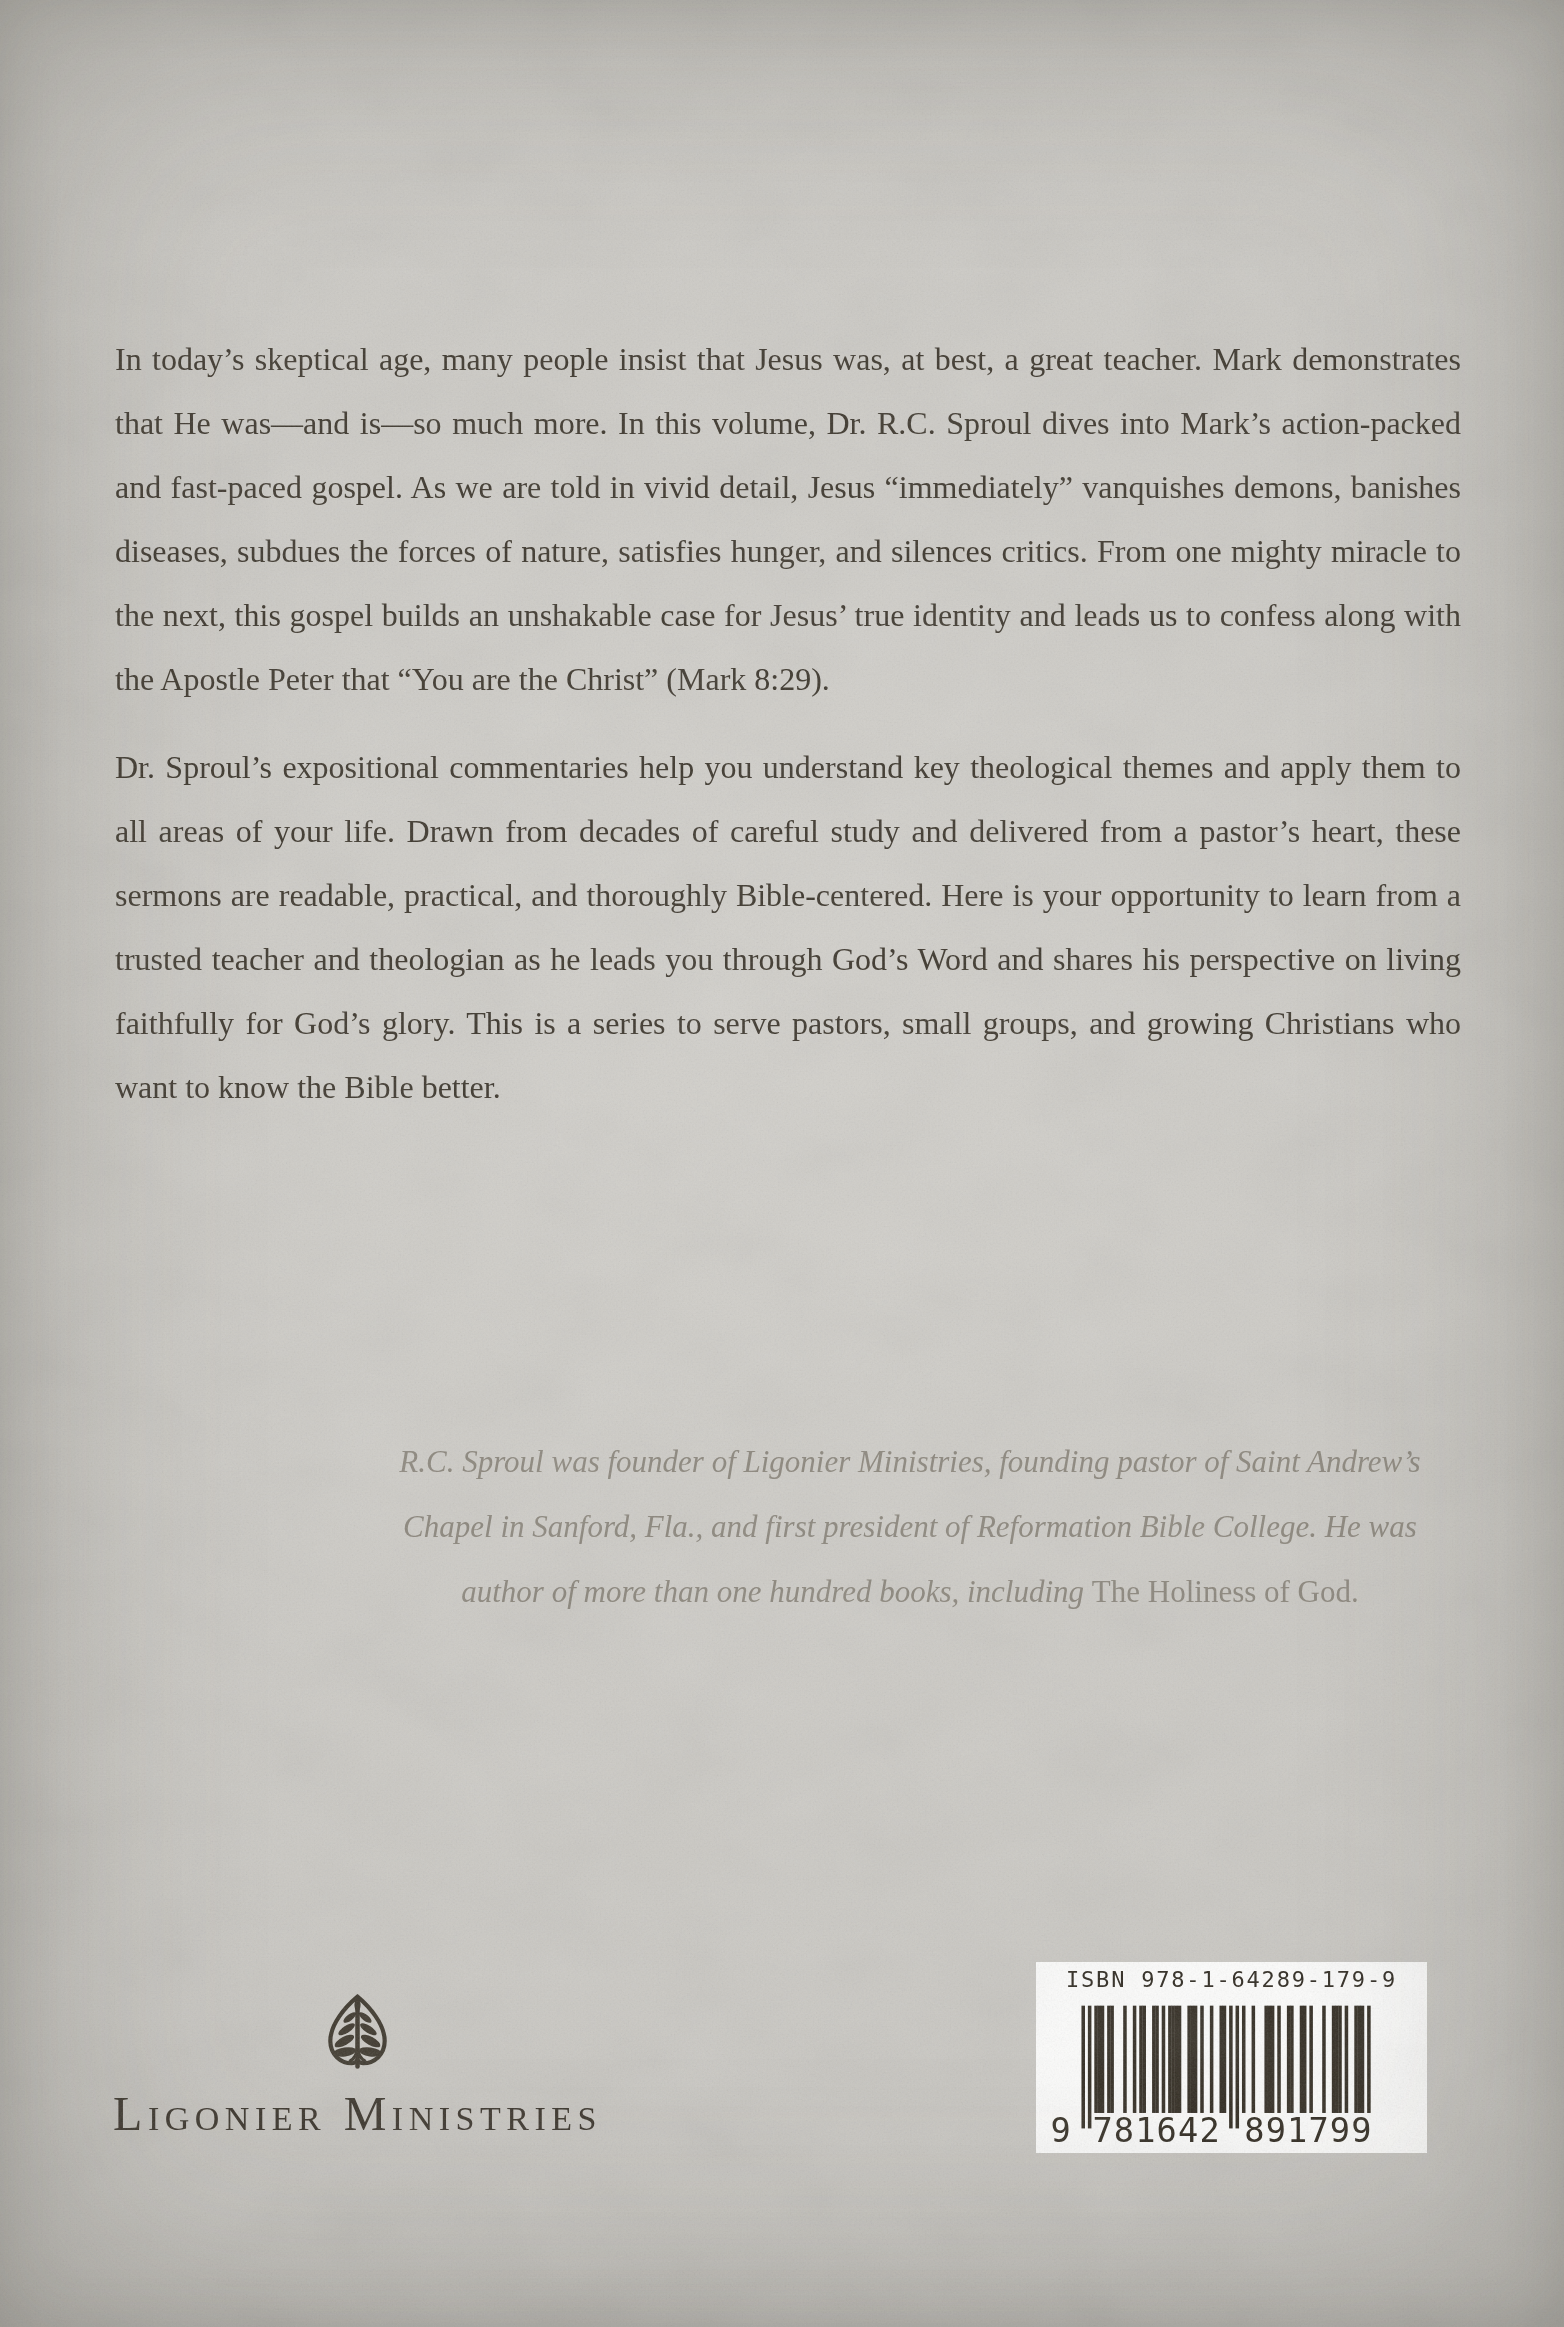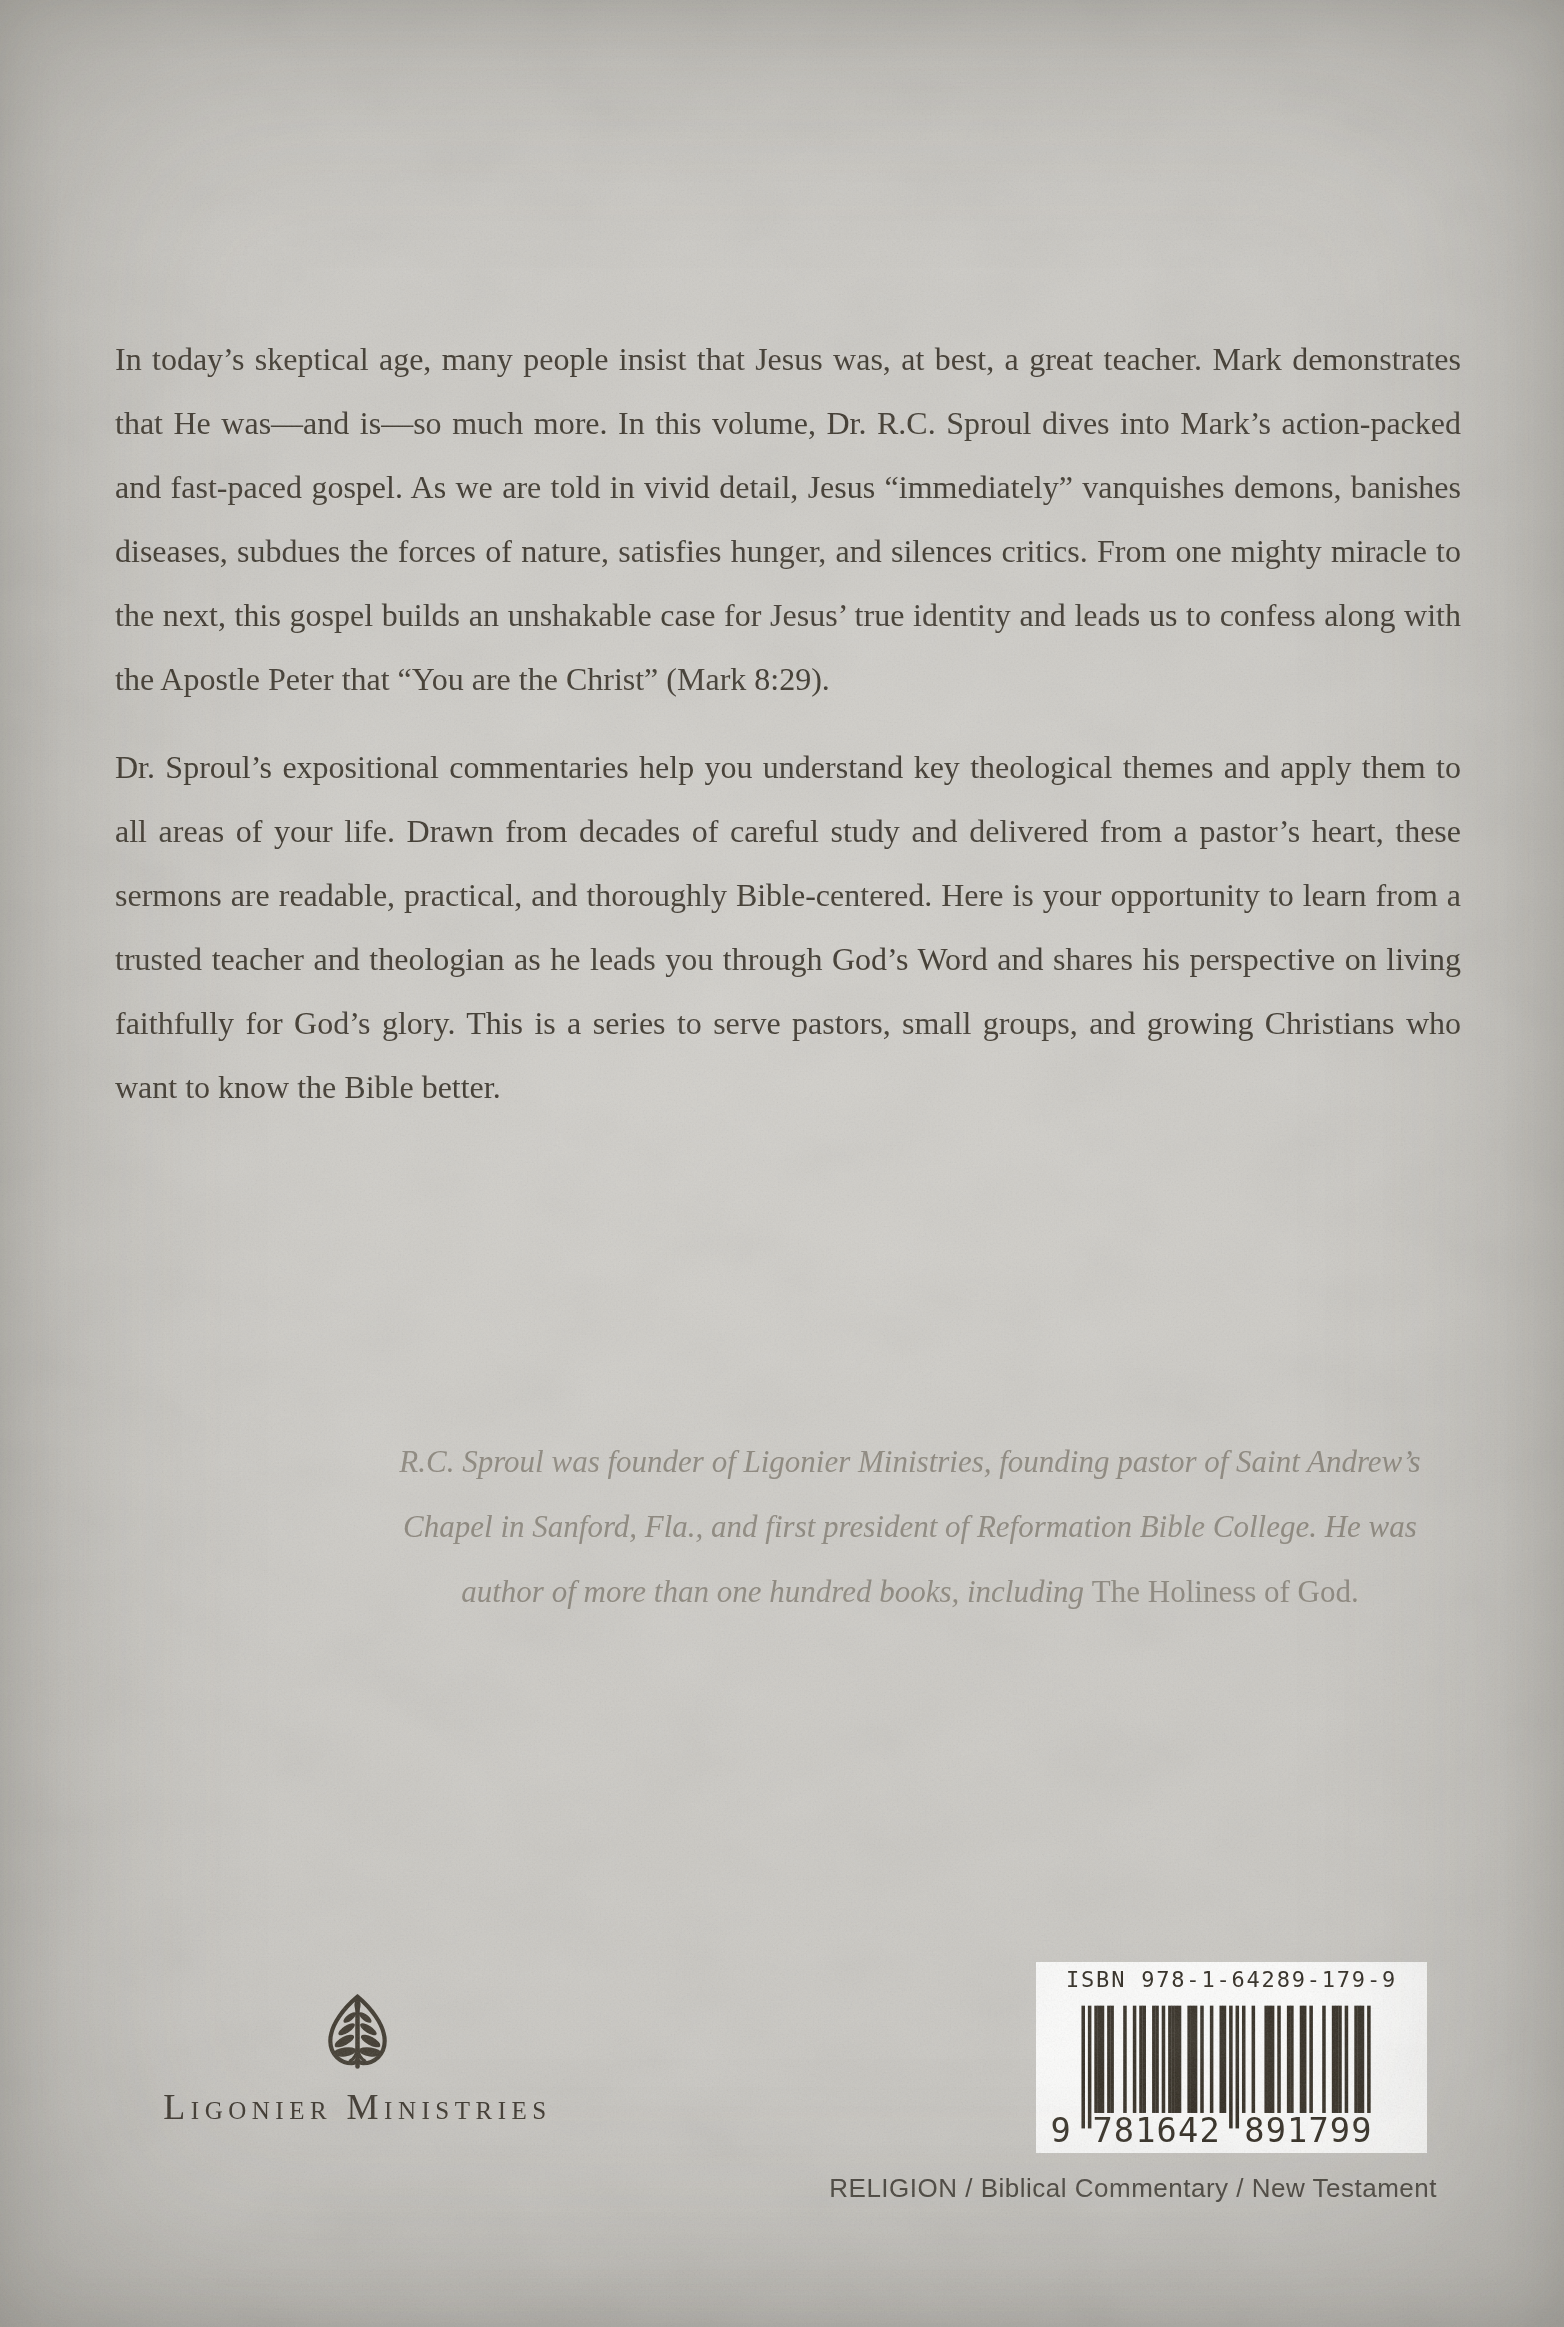--- a/index.html
+++ b/index.html
@@ -27,21 +27,21 @@
   }
   .body-copy p{margin:0 0 23.6px 0;}
   .bio{
     position:absolute;left:362px;top:1429px;width:1096px;
     font-size:31px;line-height:65px;color:#8b867c;font-style:italic;text-align:center;
   }
   .bio .roman{font-style:normal;}
   .publisher{position:absolute;left:85px;top:1993px;width:545px;text-align:center;}
   .publisher .logo{display:block;margin:0 auto 5.5px auto;width:73px;height:87px;}
   .publisher-name{
-    font-variant:small-caps;font-size:36px;letter-spacing:5.5px;
+    font-variant:small-caps;font-size:48px;letter-spacing:5.5px;
     color:#39332a;white-space:nowrap;
   }
   .barcode-box{
     position:absolute;left:1036px;top:1962px;width:391px;height:191px;
     background:#fdfdfc;z-index:4;
   }
   .isbn-label{
     position:relative;z-index:2;
     margin-top:5px;text-align:center;
     font-family:"DejaVu Sans Mono",monospace;
@@ -139,21 +139,20 @@
         <rect x="353.58" y="48" width="3.88" height="118" fill="#312b21"></rect>
         <rect x="357.11" y="48" width="3.88" height="118" fill="#312b21"></rect>
         <rect x="364.17" y="48" width="3.88" height="118" fill="#312b21"></rect>
         <text x="16" y="198" font-family="&quot;DejaVu Sans Mono&quot;, monospace" font-size="37" fill="#312b21">9</text>
         <text x="62" y="198" font-family="&quot;DejaVu Sans Mono&quot;, monospace" font-size="37" fill="#312b21" textLength="140" lengthAdjust="spacing">781642</text>
         <text x="229" y="198" font-family="&quot;DejaVu Sans Mono&quot;, monospace" font-size="37" fill="#312b21" textLength="140" lengthAdjust="spacing">891799</text>
       </svg>
     <div class="isbn-label">ISBN 978-1-64289-179-9</div>
   </div>
 
-  <div class="category">RELIGION / Biblical Commentary / New Testament</div>
 
   <svg class="texture" width="1565" height="2327" aria-hidden="true" viewBox="0 0 1721 2560">
     <defs>
       <filter id="fineGrain" x="0" y="0" width="100%" height="100%">
         <feTurbulence type="fractalNoise" baseFrequency="0.55" numOctaves="2" seed="11" stitchTiles="stitch"></feTurbulence>
         <feColorMatrix type="saturate" values="0"></feColorMatrix>
       </filter>
       <filter id="mottle" x="0" y="0" width="100%" height="100%">
         <feTurbulence type="fractalNoise" baseFrequency="0.009 0.012" numOctaves="4" seed="4" stitchTiles="stitch"></feTurbulence>
         <feColorMatrix type="saturate" values="0"></feColorMatrix>

